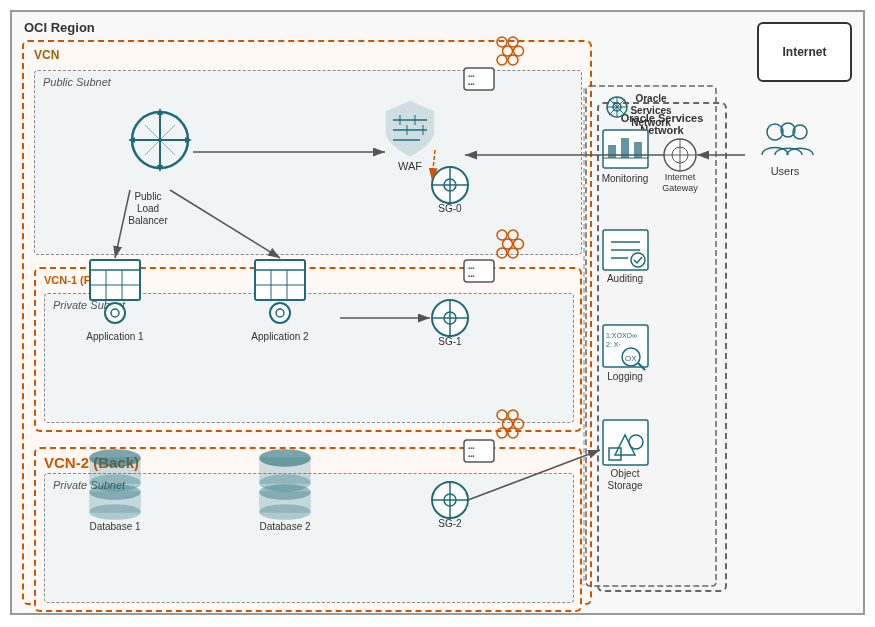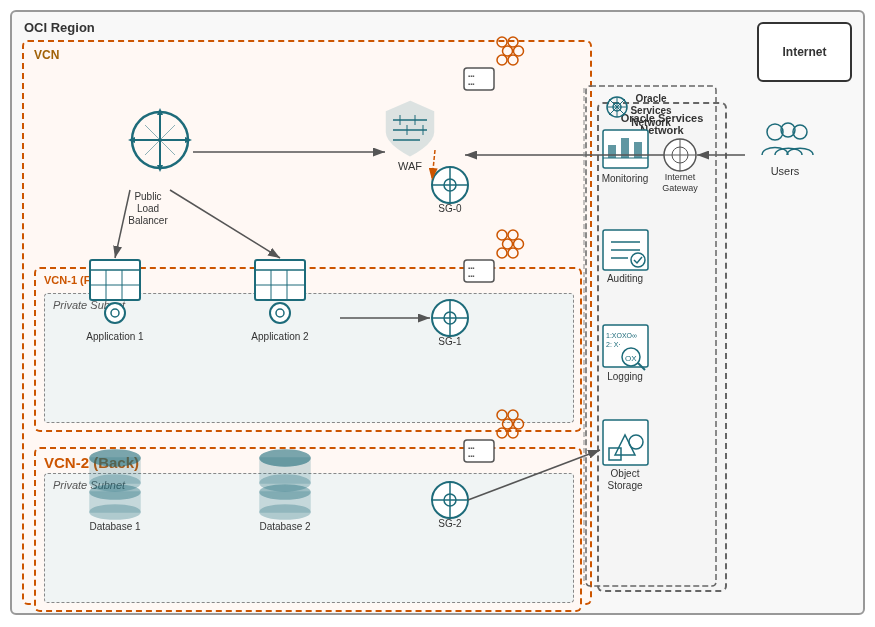--- a/index.html
+++ b/index.html
@@ -16,21 +16,21 @@
       height: 627px;
       background: white;
       position: relative;
       overflow: hidden;
     }
     .oci-region {
       position: absolute;
       top: 10px; left: 10px;
       width: 855px; height: 605px;
       border: 2px solid #999;
-      border-radius: 6px;
+      border-radius: 0;
       background: #f8f8f8;
     }
     .region-label {
       position: absolute;
       top: 8px; left: 12px;
       font-weight: bold;
       font-size: 13px;
       color: #333;
     }
     
@@ -161,20 +161,23 @@
 </head>
 <body>
 
 <div class="diagram-wrapper">
   <div class="oci-region">
     <span class="region-label">OCI Region</span>
 
     <div class="vcn-box">
       <span class="vcn-label">VCN</span>
 
+      <div class="public-subnet">
+        <span class="subnet-label">Public Subnet</span>
+      </div>
 
       <div class="vcn1-box">
         <span class="vcn1-label">VCN-1 (Front)</span>
         <div class="private-subnet-1">
           <span class="subnet-label">Private Subnet</span>
         </div>
       </div>
 
       <div class="vcn2-box">
         <span class="vcn2-label">VCN-2 (Back)</span>

